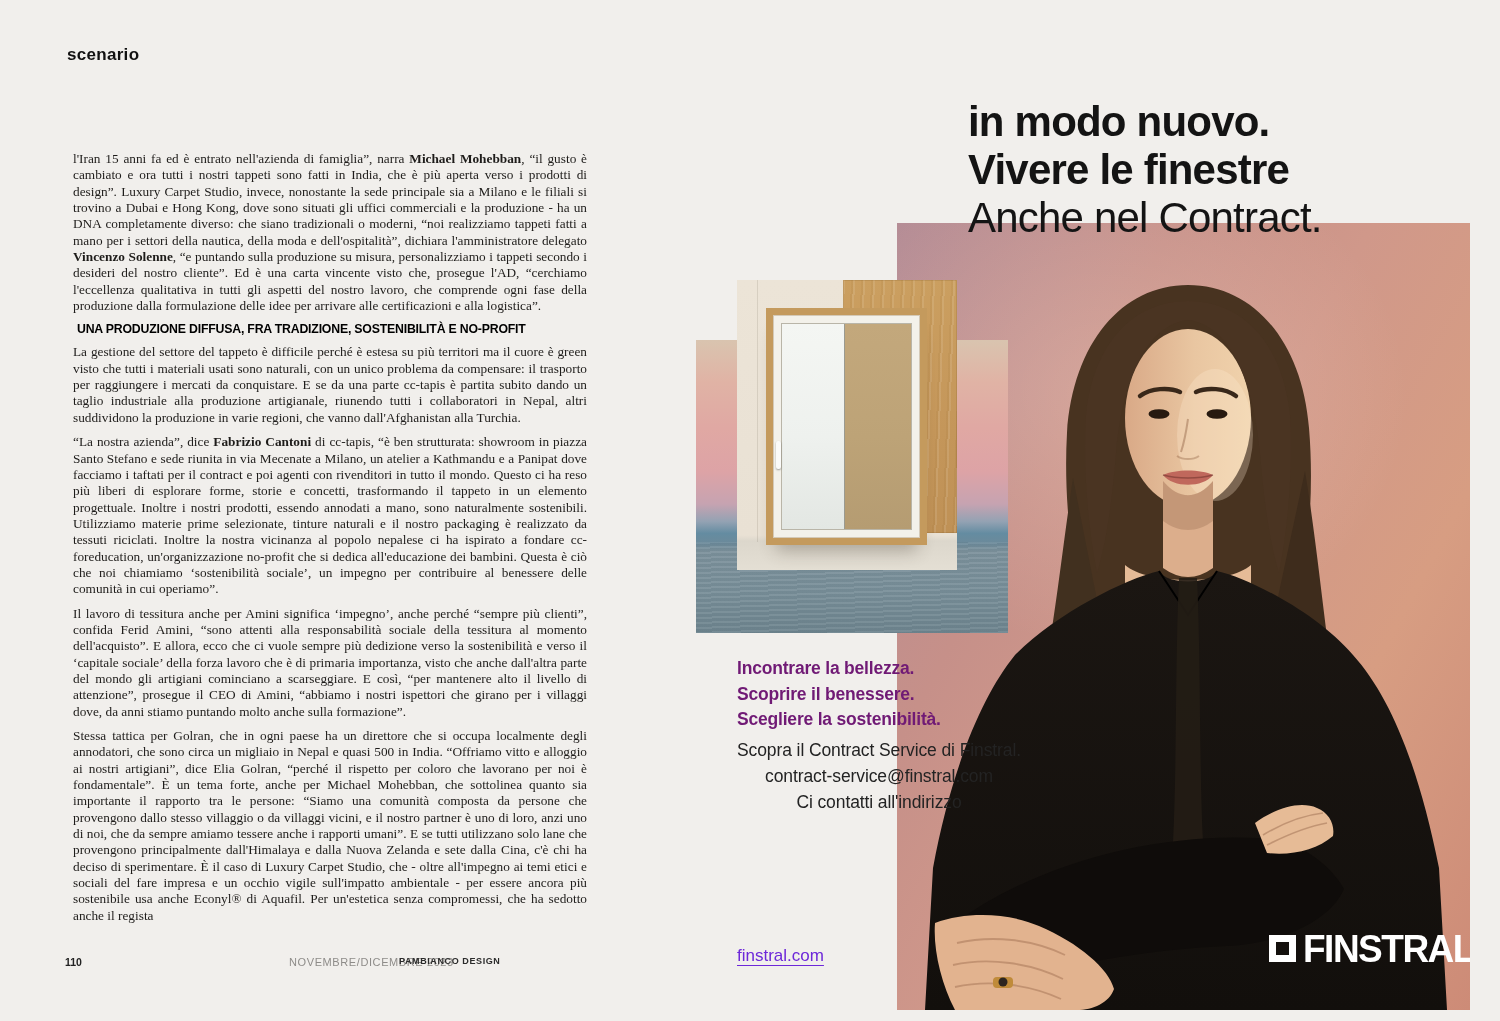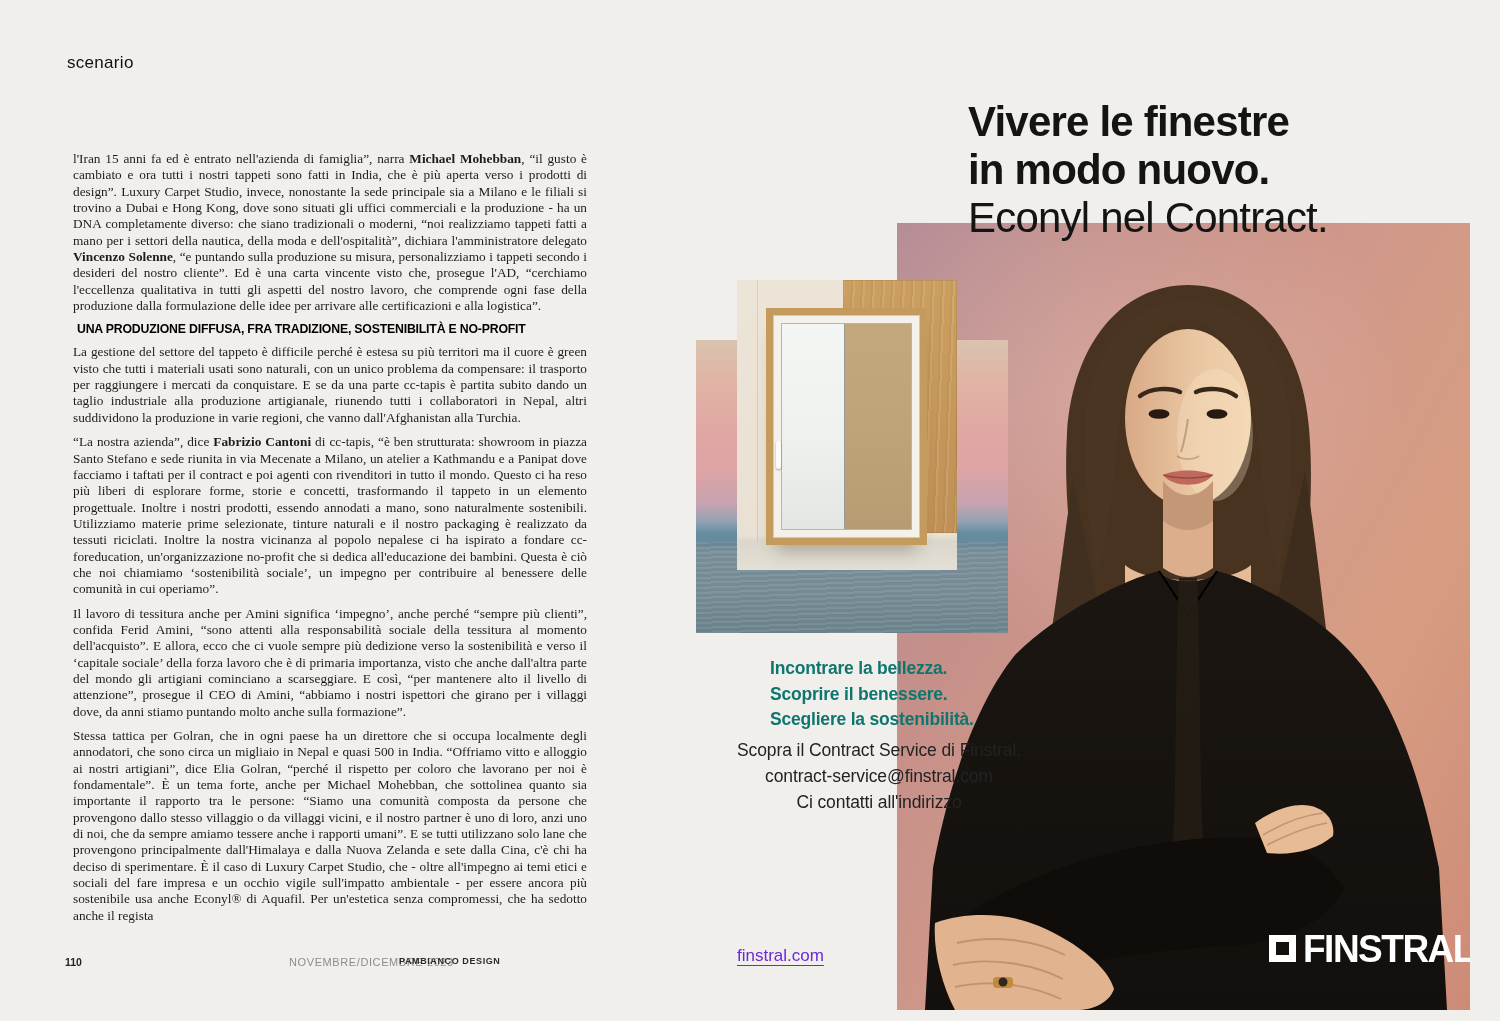--- a/index.html
+++ b/index.html
@@ -4,21 +4,21 @@
 <style>
   html,body{margin:0;padding:0;background:#d8d6d3;}
   .spread{
     position:relative;width:1500px;height:1021px;margin:0 auto;
     background:#f1efec;overflow:hidden;
     font-family:"Liberation Sans",sans-serif;color:#1c1c1c;
   }
   
   .kicker{
     position:absolute;left:67px;top:45px;
-    font-size:17px;font-weight:400;letter-spacing:.3px;color:#111;margin-top:8px;
+    font-size:17px;font-weight:700;letter-spacing:.3px;color:#111;
   }
   .article{
     position:absolute;left:65px;top:143px;width:530px;
     font-family:"Liberation Serif","DejaVu Serif",serif;
     font-size:13.3px;line-height:16.35px;text-align:justify;color:#1e1c1a;
   }
   .article p{margin:8px;}
   .article h2{
     margin:9px 0 2px 12px;
     font-family:"Liberation Sans",sans-serif;
@@ -101,21 +101,21 @@
     flex:1;
     background:linear-gradient(180deg,#c3a87c 0%,#bda377 55%,#b59c72 100%);
   }
   .window-handle{
     position:absolute;left:3px;top:126px;width:5px;height:28px;border-radius:2px;
     background:#fbfbf9;box-shadow:0 1px 2px rgba(0,0,0,.35);
   }
 
   
   .claims{position:absolute;left:737px;top:656px;z-index:10;}
-  .claims div{font-size:17.5px;line-height:25.5px;font-weight:700;color:#0f766e;letter-spacing:-0.2px;margin-left:33px;}
+  .claims div{font-size:17.5px;line-height:25.5px;font-weight:700;color:#701a75;letter-spacing:-0.2px;}
   .contact{position:absolute;left:737px;top:737px;z-index:10;}
   .contact div{font-size:17.5px;line-height:26px;font-weight:400;color:#232323;letter-spacing:-0.1px;text-align:center;}
   .site-link{
     position:absolute;left:737px;top:946px;z-index:10;
     font-size:17px;color:#6d28d9;text-decoration:underline;text-underline-offset:4px;cursor:pointer;
   }
 </style>
 </head>
 <body>
 
@@ -132,23 +132,23 @@
     <p>Stessa tattica per Golran, che in ogni paese ha un direttore che si occupa localmente degli annodatori, che sono circa un migliaio in Nepal e quasi 500 in India. “Offriamo vitto e alloggio ai nostri artigiani”, dice Elia Golran, “perché il rispetto per coloro che lavorano per noi è fondamentale”. È un tema forte, anche per Michael Mohebban, che sottolinea quanto sia importante il rapporto tra le persone: “Siamo una comunità composta da persone che provengono dallo stesso villaggio o da villaggi vicini, e il nostro partner è uno di loro, anzi uno di noi, che da sempre amiamo tessere anche i rapporti umani”. E se tutti utilizzano solo lane che provengono principalmente dall'Himalaya e dalla Nuova Zelanda e sete dalla Cina, c'è chi ha deciso di sperimentare. È il caso di Luxury Carpet Studio, che - oltre all'impegno ai temi etici e sociali del fare impresa e un occhio vigile sull'impatto ambientale - per essere ancora più sostenibile usa anche Econyl® di Aquafil. Per un'estetica senza compromessi, che ha sedotto anche il regista</p>
   </div>
 
   <div class="page-footer">
     <span class="folio">110</span>
     <span class="issue">NOVEMBRE/DICEMBRE 2023</span>
     <span class="magname">PAMBIANCO DESIGN</span>
   </div>
 
   <div class="headline">
+    <div class="hl-bold">in modo nuovo.</div>
     <div class="hl-bold">Vivere le finestre</div>
-    <div class="hl-bold">in modo nuovo.</div>
-    <div class="hl-light">Econyl nel Contract.</div>
+    <div class="hl-light">Anche nel Contract.</div>
   </div>
 
   <div class="photo-woman">
     <svg width="573" height="787" viewBox="0 0 573 787">
       <defs>
         <linearGradient id="skin" x1="0" y1="0" x2="1" y2="0">
           <stop offset="0" stop-color="#d9a987"></stop>
           <stop offset="55%" stop-color="#e9c6a1"></stop>
           <stop offset="100%" stop-color="#f0d2ac"></stop>
         </linearGradient>

